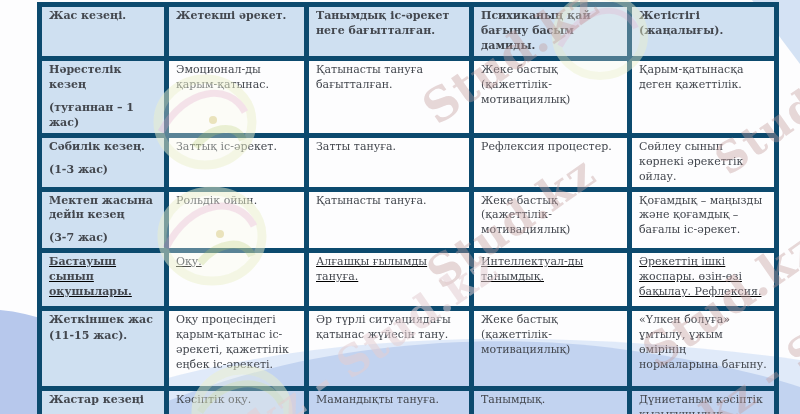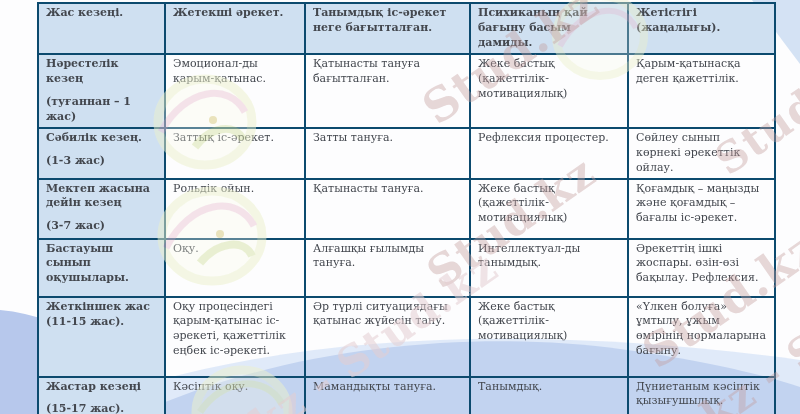--- a/index.html
+++ b/index.html
@@ -13,38 +13,38 @@
   
   .bg-waves{position:absolute;left:0;top:0;z-index:0;}
   
   .table-wrap{position:absolute;left:37px;top:2px;z-index:1;}
   table.stages{
     border-collapse:collapse;
     table-layout:fixed;
     width:737px;
   }
   table.stages td{
-    border:2px solid #0c4a6e;
+    border:5px solid #0c4a6e;
     vertical-align:top;
     padding:2px 6px 2px 7px;
     font-size:11px;
     line-height:1.36;
     color:#43474e;
     overflow:hidden;
   }
   col.c1{width:127px;}
   col.c2{width:140px;}
   col.c3{width:165px;}
   col.c4{width:158px;}
   col.c5{width:147px;}
   tr.hrow{height:42px;}
   tr.r1{height:46px;}
   tr.r2{height:47px;}
   tr.r3{height:60px;}
-  tr.r4{height:58px;}
+  tr.r4{height:58px;text-decoration:underline;}
   tr.r5{height:80px;}
   tr.r6{height:55px;}
   td.head{
     background:#cfe0f1;
     font-weight:bold;
     color:#1b3a5f;
     font-size:11.4px;
     line-height:1.4;
   }
   td.c1cell{

